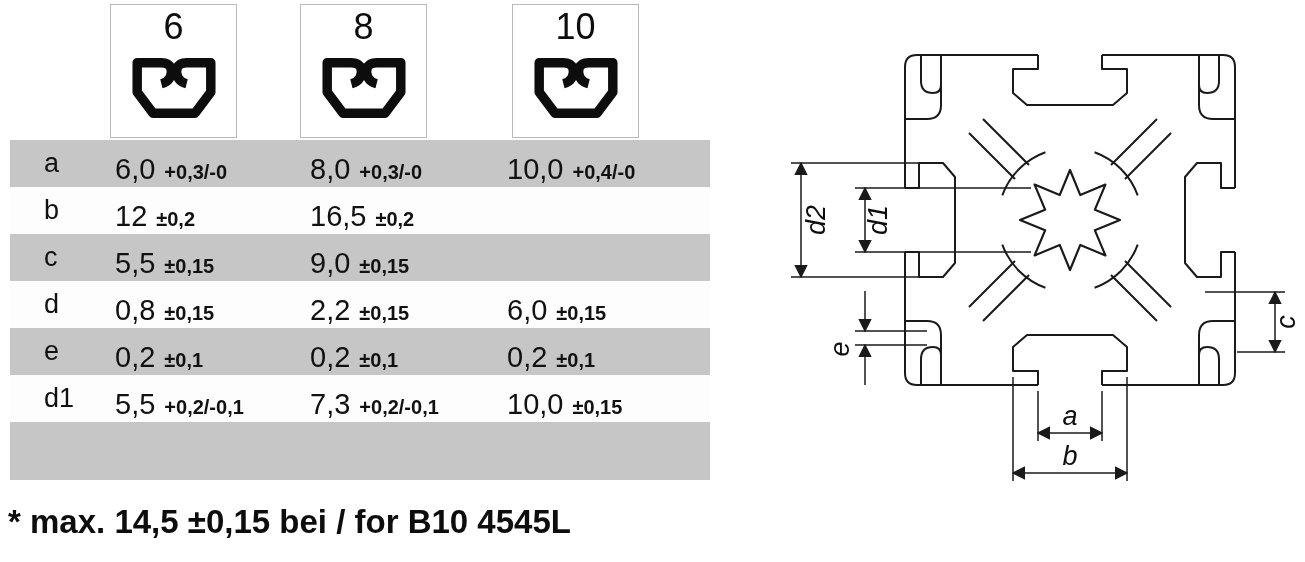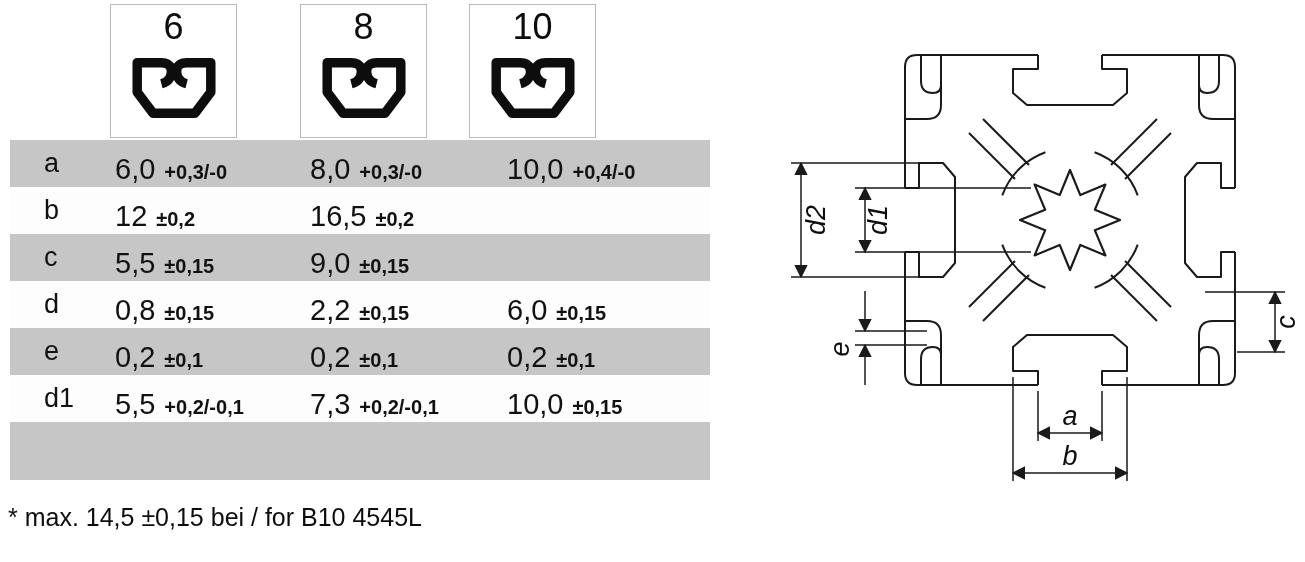--- a/index.html
+++ b/index.html
@@ -15,21 +15,21 @@
   .icon-box .num { font-size:36px; line-height:42px; margin-top:1px; color:#0d0d0d; }
   .slot-glyph { display:block; margin:0 auto; }
   
   .dim-table { position:absolute; left:10px; top:140px; width:700px; height:340px; background:#c6c6c6; }
   .row { display:grid; grid-template-columns:95px 195px 197px auto; height:47px; align-items:center; }
   .row.white { background:#fdfdfd; }
   .cell.label { padding-left:34px; font-size:27px; }
   .cell.value { display:flex; align-items:baseline; gap:9px; padding-left:10px; }
   .cell.value .main { font-size:29px;margin-top:12px; }
   .cell.value .tol { font-size:20px;font-weight:bold; }
-  .footnote { position:absolute; left:8px; top:503px; font-size:25px; color:#0d0d0d; }
+  .footnote { position:absolute; left:8px; top:503px; font-size:33px; color:#0d0d0d;font-weight:bold; }
   
   .drawing { position:absolute; left:775px; top:5px; }
   .pl { stroke:#1a1a1a; stroke-width:2; fill:none; stroke-linejoin:round; }
   .star { stroke:#1a1a1a; stroke-width:2.2; fill:none; stroke-linejoin:round; }
   .dim { stroke:#1a1a1a; stroke-width:1.5; fill:none; }
   .dimlabel { font-size:27px; font-style:italic; fill:#0d0d0d; font-family:"Liberation Sans", sans-serif; }
 </style>
 </head>
 <body>
 
@@ -38,21 +38,21 @@
   <svg class="slot-glyph" viewBox="0 0 100 78" width="106" height="82">
     <path d="M 38,34 C 46,32 49,25 47,19 C 45.5,15.5 42,14 38,14 L 15,14 L 15,42 L 30,62 L 70,62 L 85,42 L 85,14 L 62,14 C 58,14 54.5,15.5 53,19 C 51,25 54,32 62,34" fill="none" stroke="#0d0d0d" stroke-width="9" stroke-linejoin="round"></path>
   </svg>
 </div>
 <div class="icon-box" style="left:300px">
   <div class="num">8</div>
   <svg class="slot-glyph" viewBox="0 0 100 78" width="106" height="82">
     <path d="M 38,34 C 46,32 49,25 47,19 C 45.5,15.5 42,14 38,14 L 15,14 L 15,42 L 30,62 L 70,62 L 85,42 L 85,14 L 62,14 C 58,14 54.5,15.5 53,19 C 51,25 54,32 62,34" fill="none" stroke="#0d0d0d" stroke-width="9" stroke-linejoin="round"></path>
   </svg>
 </div>
-<div class="icon-box" style="left:469px">
+<div class="icon-box" style="left:512px">
   <div class="num">10</div>
   <svg class="slot-glyph" viewBox="0 0 100 78" width="106" height="82">
     <path d="M 38,34 C 46,32 49,25 47,19 C 45.5,15.5 42,14 38,14 L 15,14 L 15,42 L 30,62 L 70,62 L 85,42 L 85,14 L 62,14 C 58,14 54.5,15.5 53,19 C 51,25 54,32 62,34" fill="none" stroke="#0d0d0d" stroke-width="9" stroke-linejoin="round"></path>
   </svg>
 </div>
 
 <div class="dim-table">
 
   <div class="row gray">
     <div class="cell label">a</div>

